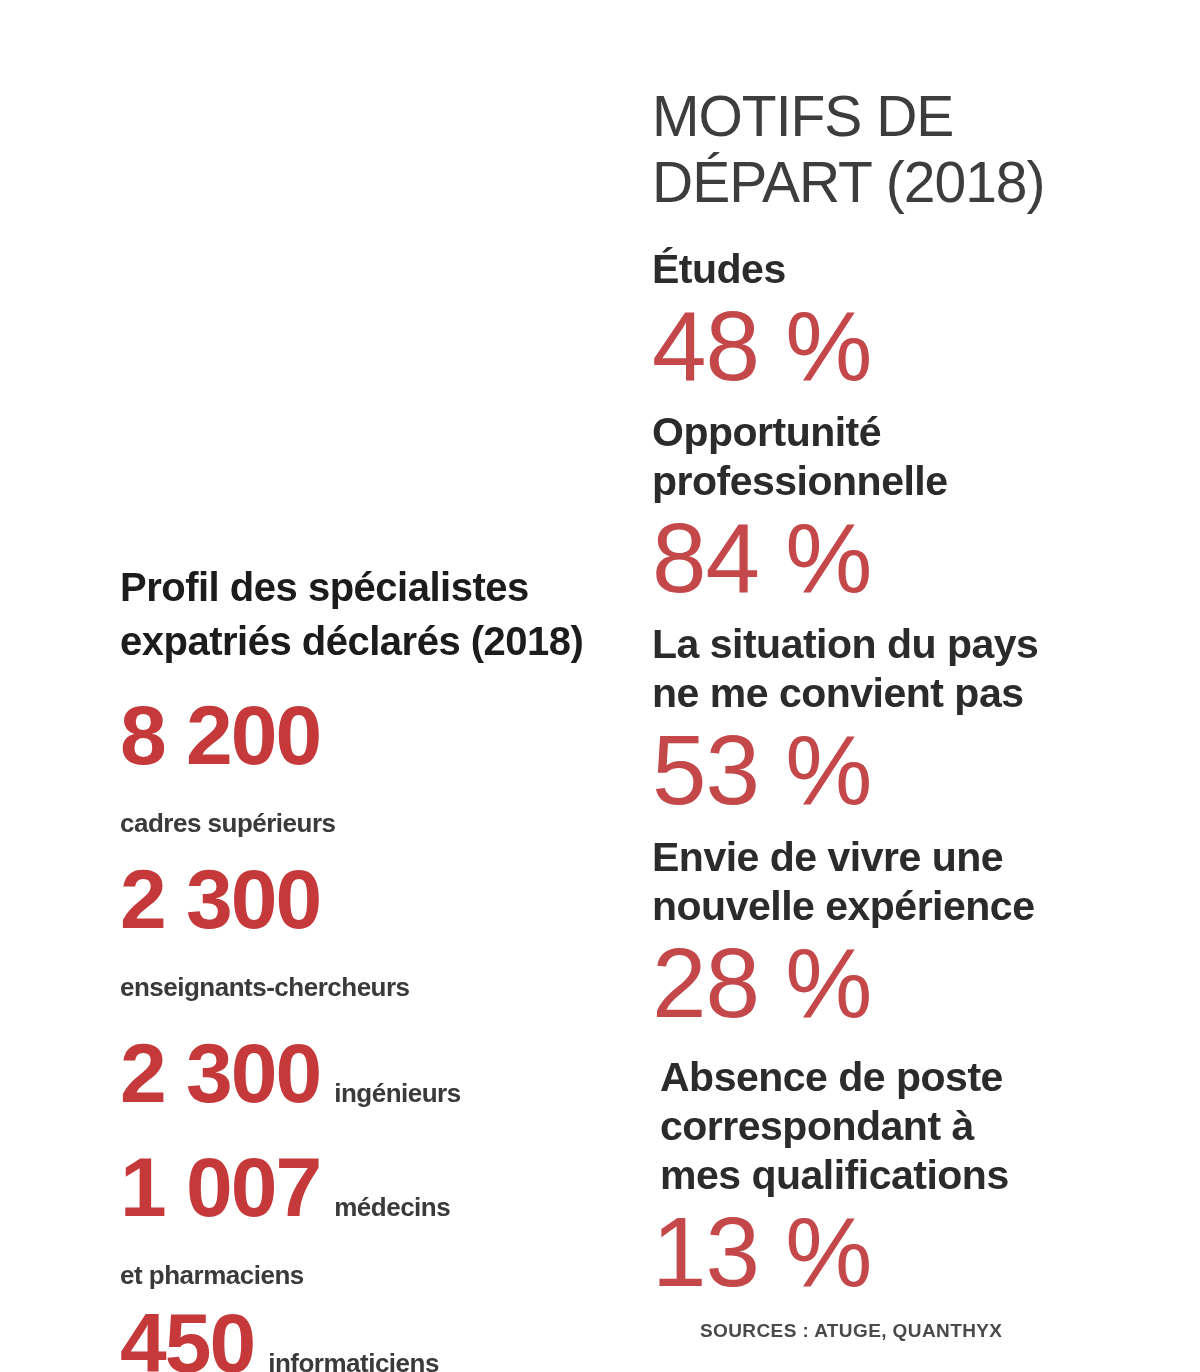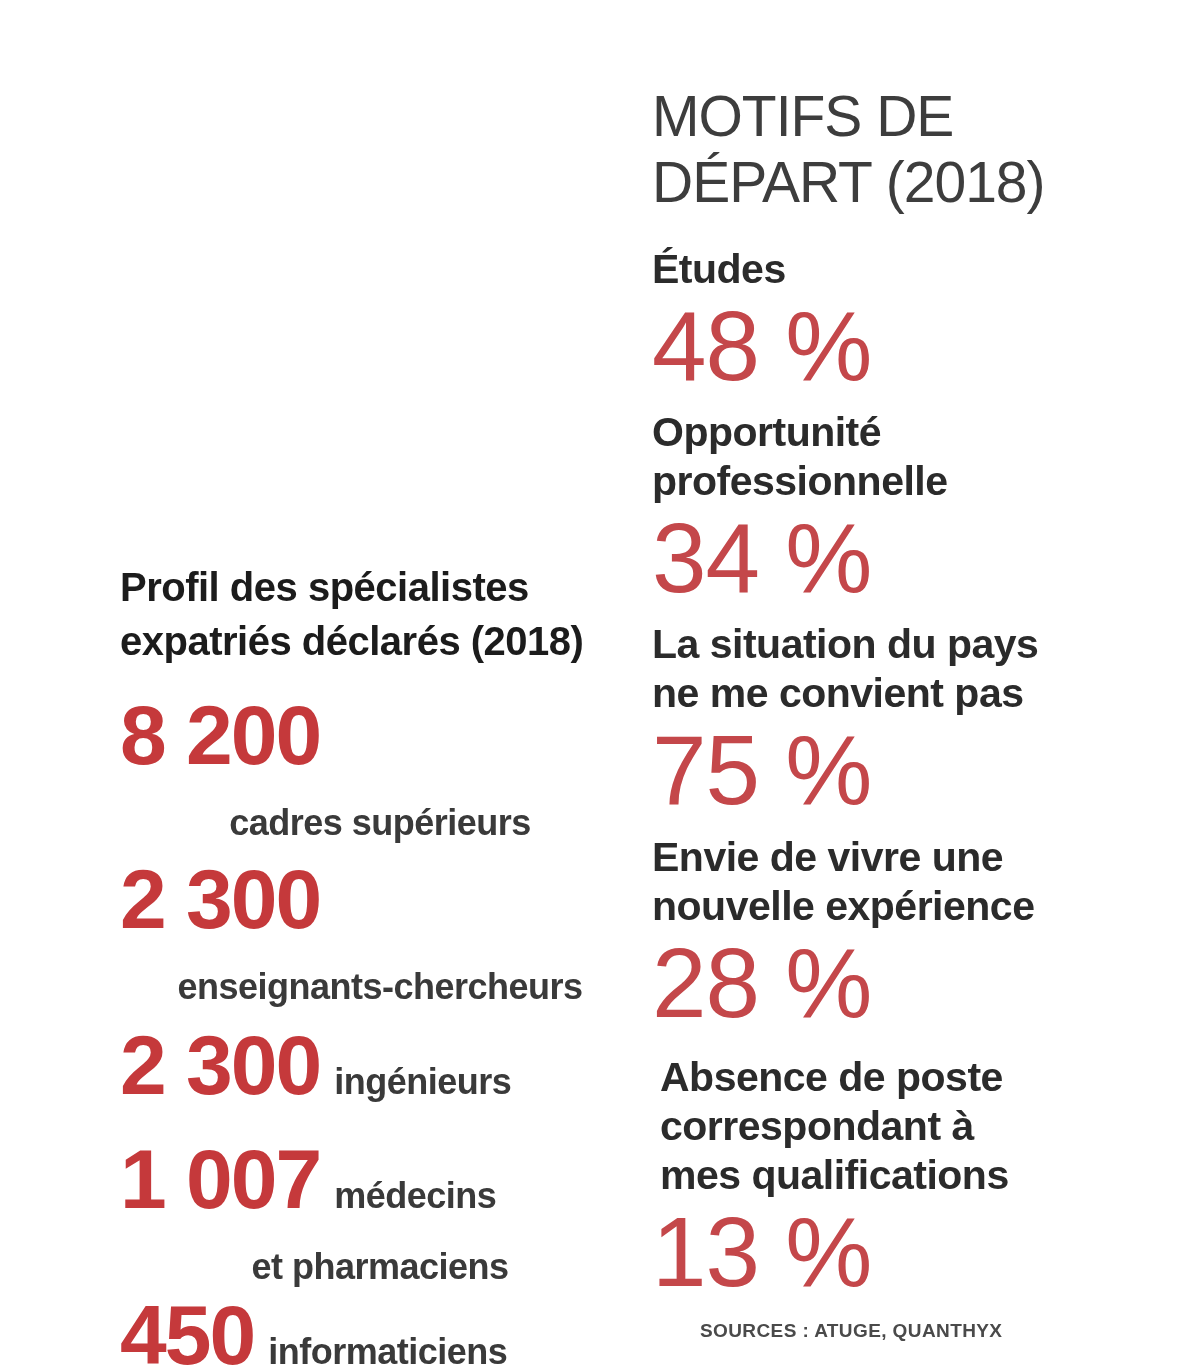--- a/index.html
+++ b/index.html
@@ -19,25 +19,25 @@
   .left-title {
     font-size:40px; line-height:54px; font-weight:700;
     color:#1c1c1c; letter-spacing:-0.5px;
   }
   .num-row { line-height:86px; }
   .big-num {
     font-size:84px; font-weight:700; color:var(--red-left, #c5393b);
     letter-spacing:-2px;
   }
   .num-label {
-    font-size:36px; line-height:42px; font-weight:700;
-    color:#3a3a3a; letter-spacing:-0.5px;text-align:center;
+    font-size:26px; line-height:42px; font-weight:700;
+    color:#3a3a3a; letter-spacing:-0.5px;
   }
   .inline-label { margin-left:14px; }
-  .m10{margin-top:24px;} .m12{margin-top:12px;} .m14{margin-top:14px;} .m4{margin-top:4px;}
+  .m10{margin-top:24px;} .m12{margin-top:12px;} .m14{margin-top:22px;} .m4{margin-top:4px;}
   .source {
     font-size:20px; line-height:26px; font-weight:700;
     color:#4a4a4a; letter-spacing:0.4px; margin-top:12px;margin-left:48px;
   }
 
   
   .right-col {
     position:absolute; left:652px; top:48px; width:500px;
   }
   .right-title {
@@ -94,25 +94,25 @@
 
   <div class="right-col">
     <div class="right-title preline">MOTIFS DE
 DÉPART (2018)</div>
 
     <div class="motif-label preline mt30">Études</div>
     <div class="motif-value">48 %</div>
 
     <div class="motif-label preline mt14">Opportunité
 professionnelle</div>
-    <div class="motif-value">34 %</div>
+    <div class="motif-value">84 %</div>
 
     <div class="motif-label preline mt14">La situation du pays
 ne me convient pas</div>
-    <div class="motif-value">75 %</div>
+    <div class="motif-value">53 %</div>
 
     <div class="motif-label preline mt15">Envie de vivre une
 nouvelle expérience</div>
     <div class="motif-value">28 %</div>
 
     <div class="motif-label preline mt22">Absence de poste
 correspondant à
 mes qualifications</div>
     <div class="motif-value">13 %</div>
 

